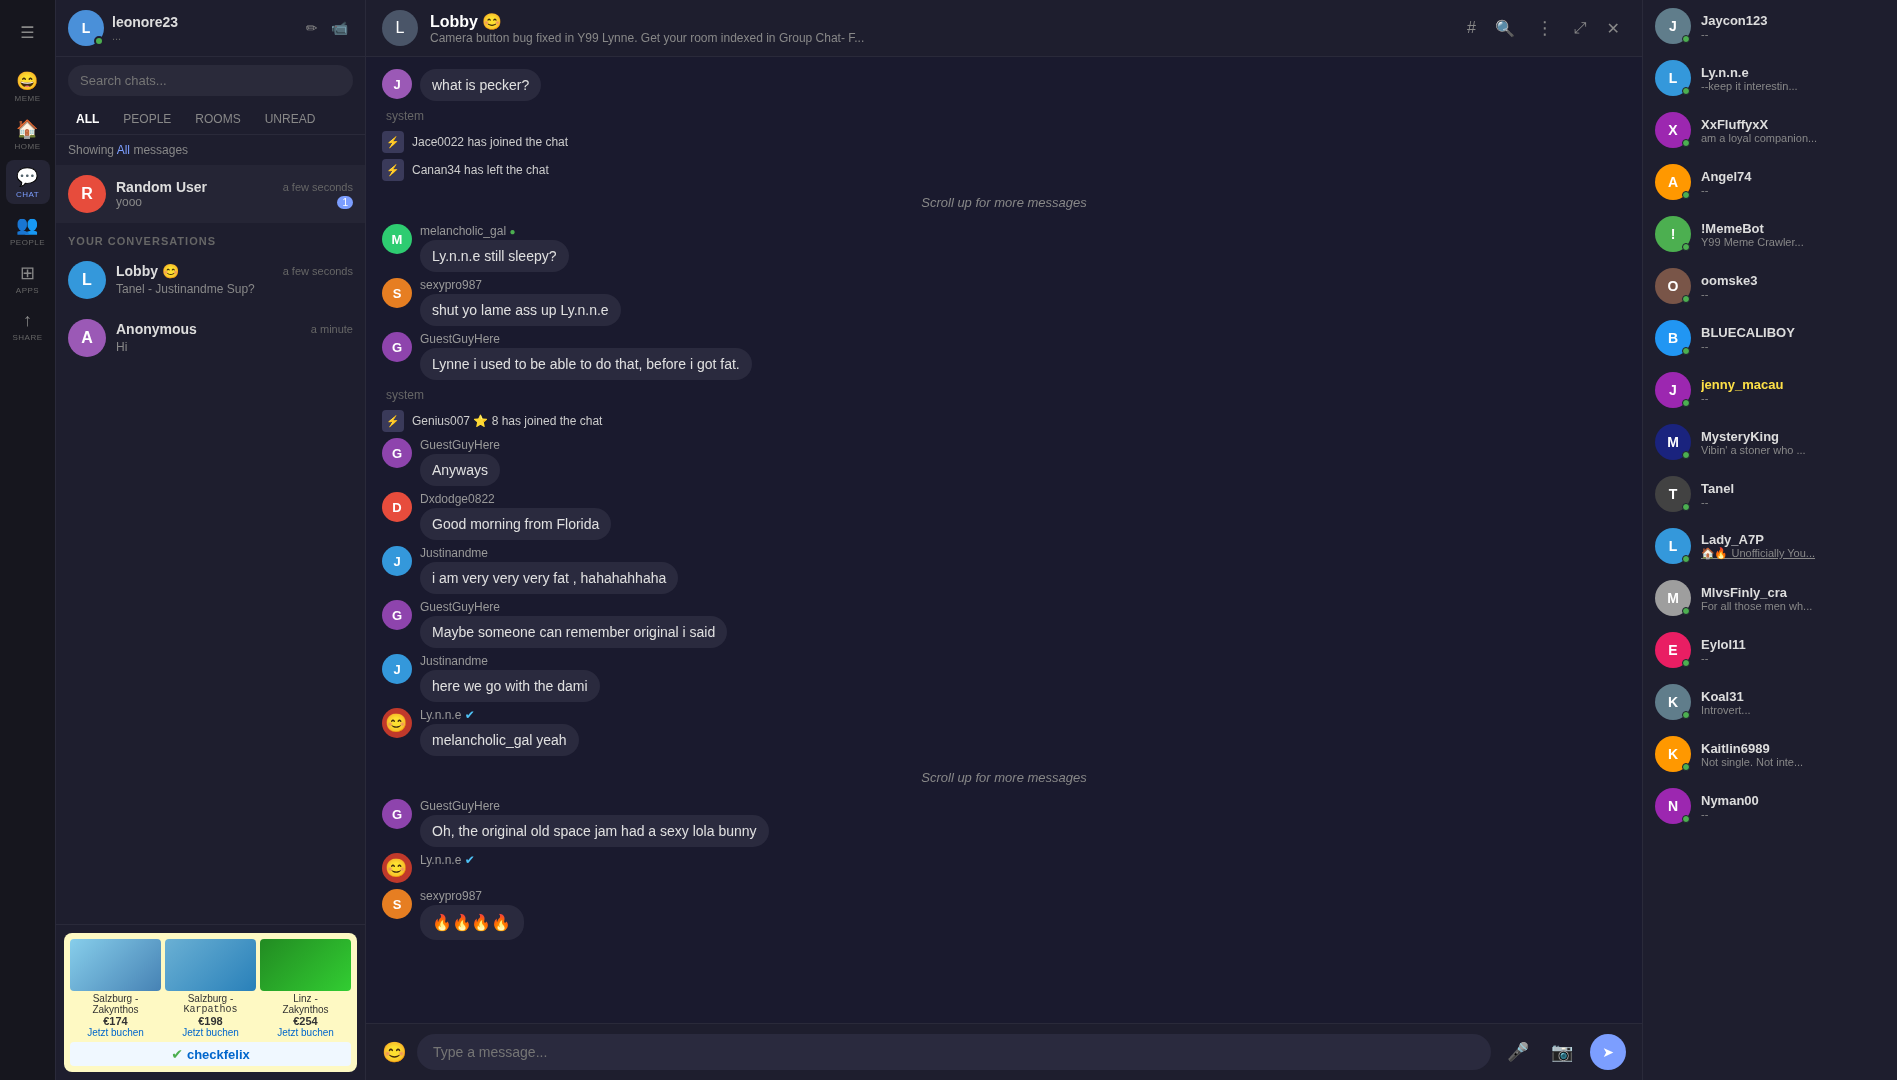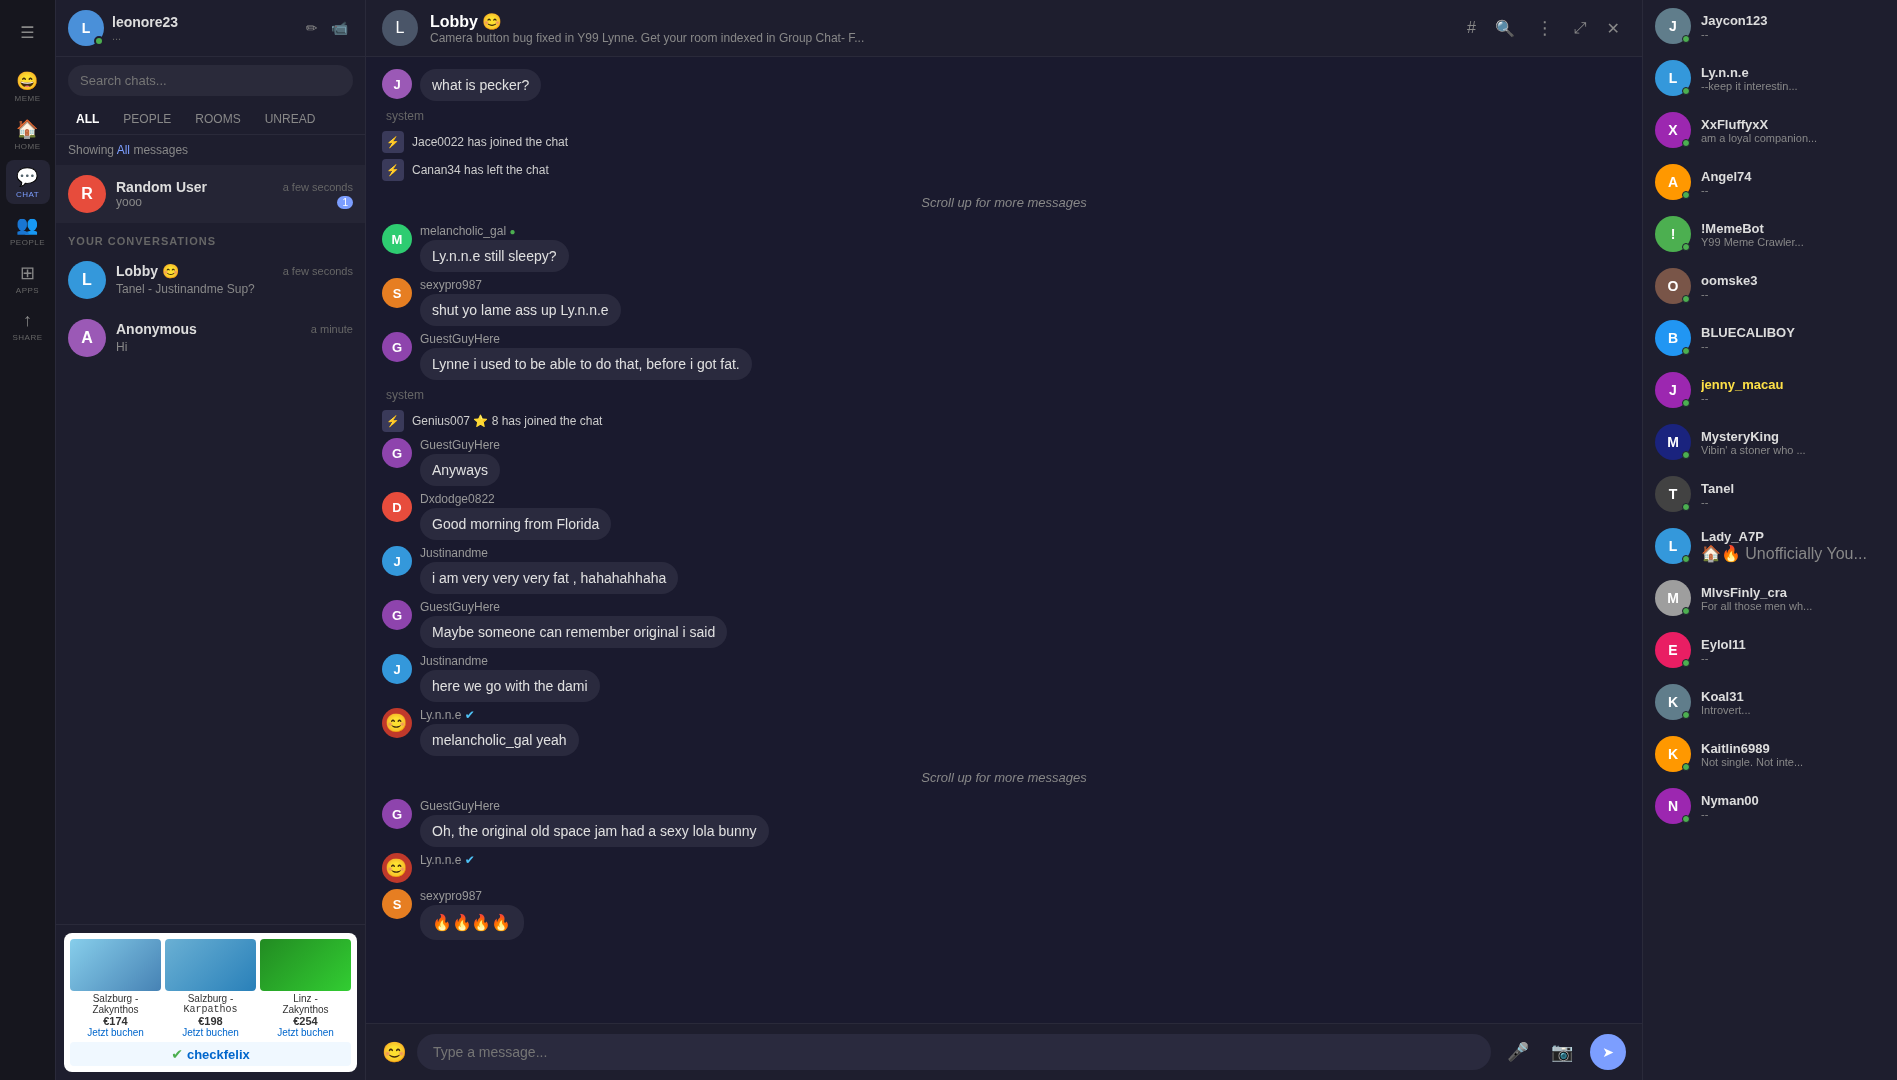--- a/index.html
+++ b/index.html
@@ -104,21 +104,21 @@
     <div style="flex:1;overflow:hidden;">
       <div style="display:flex;justify-content:space-between;align-items:center;">
         <span style="font-size:14px;font-weight:600;color:#ddd;">Anonymous</span>
         <span style="font-size:11px;color:#666;">a minute</span>
       </div>
       <span style="font-size:12px;color:#888;">Hi</span>
     </div>
   </div>
 
   <div style="margin-top:auto;padding:8px;border-top:1px solid #2a2a3a;">
-    <div style="background:#ffffff;border-radius:8px;overflow:hidden;padding:6px;">
+    <div style="background:#fef9c3;border-radius:8px;overflow:hidden;padding:6px;">
       <div style="display:flex;gap:4px;">
         <div style="flex:1;text-align:center;font-size:10px;color:#333;cursor:pointer;">
           <div style="width:100%;height:52px;background:linear-gradient(135deg,#87ceeb,#4682b4);border-radius:4px;margin-bottom:2px;"></div>
           <div style="font-size:10px;color:#333;">Salzburg -</div>
           <div style="font-size:10px;color:#333;">Zakynthos</div>
           <div style="font-size:11px;font-weight:600;color:#333;">€174</div>
           <div style="color:#0066cc;font-size:10px;">Jetzt buchen</div>
         </div>
         <div style="flex:1;text-align:center;font-size:10px;color:#333;cursor:pointer;">
           <div style="width:100%;height:52px;background:linear-gradient(135deg,#6ab0d4,#2980b9);border-radius:4px;margin-bottom:2px;"></div>
@@ -398,21 +398,21 @@
       <div style="font-size:11px;color:#888;white-space:nowrap;overflow:hidden;text-overflow:ellipsis;">--</div>
     </div>
   </div>
       <div style="display: flex; align-items: center; gap: 10px; padding: 8px 12px; cursor: pointer;">
     <div style="width:36px;height:36px;border-radius:50%;background:#3498db;display:flex;align-items:center;justify-content:center;font-size:14px;font-weight:600;flex-shrink:0;color:#fff;position:relative;">
       L
       <div style="width:8px;height:8px;background:#4caf50;border-radius:50%;position:absolute;bottom:1px;right:1px;border:1px solid #1e1e2e;"></div>
     </div>
     <div style="flex:1;overflow:hidden;">
       <div style="font-size:13px;font-weight:600;color:#ddd;">Lady_A7P</div>
-      <div style="font-size:16px;color:#888;white-space:nowrap;overflow:hidden;text-overflow:ellipsis;">🏠🔥 Unofficially You...</div>
+      <div style="font-size:11px;color:#888;white-space:nowrap;overflow:hidden;text-overflow:ellipsis;text-decoration:underline;">🏠🔥 Unofficially You...</div>
     </div>
   </div>
       <div style="display: flex; align-items: center; gap: 10px; padding: 8px 12px; cursor: pointer;">
     <div style="width:36px;height:36px;border-radius:50%;background:#9e9e9e;display:flex;align-items:center;justify-content:center;font-size:14px;font-weight:600;flex-shrink:0;color:#fff;position:relative;">
       M
       <div style="width:8px;height:8px;background:#4caf50;border-radius:50%;position:absolute;bottom:1px;right:1px;border:1px solid #1e1e2e;"></div>
     </div>
     <div style="flex:1;overflow:hidden;">
       <div style="font-size:13px;font-weight:600;color:#ddd;">MlvsFinly_cra</div>
       <div style="font-size:11px;color:#888;white-space:nowrap;overflow:hidden;text-overflow:ellipsis;">For all those men wh...</div>

